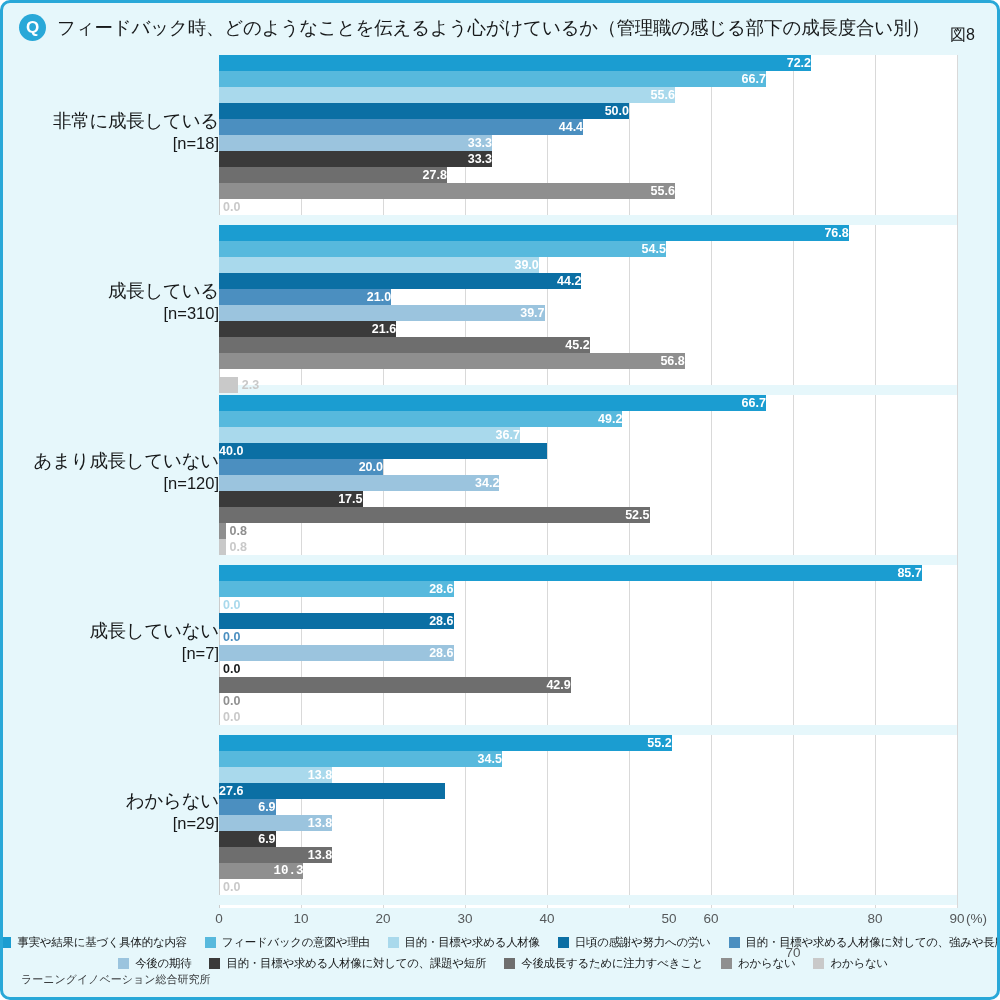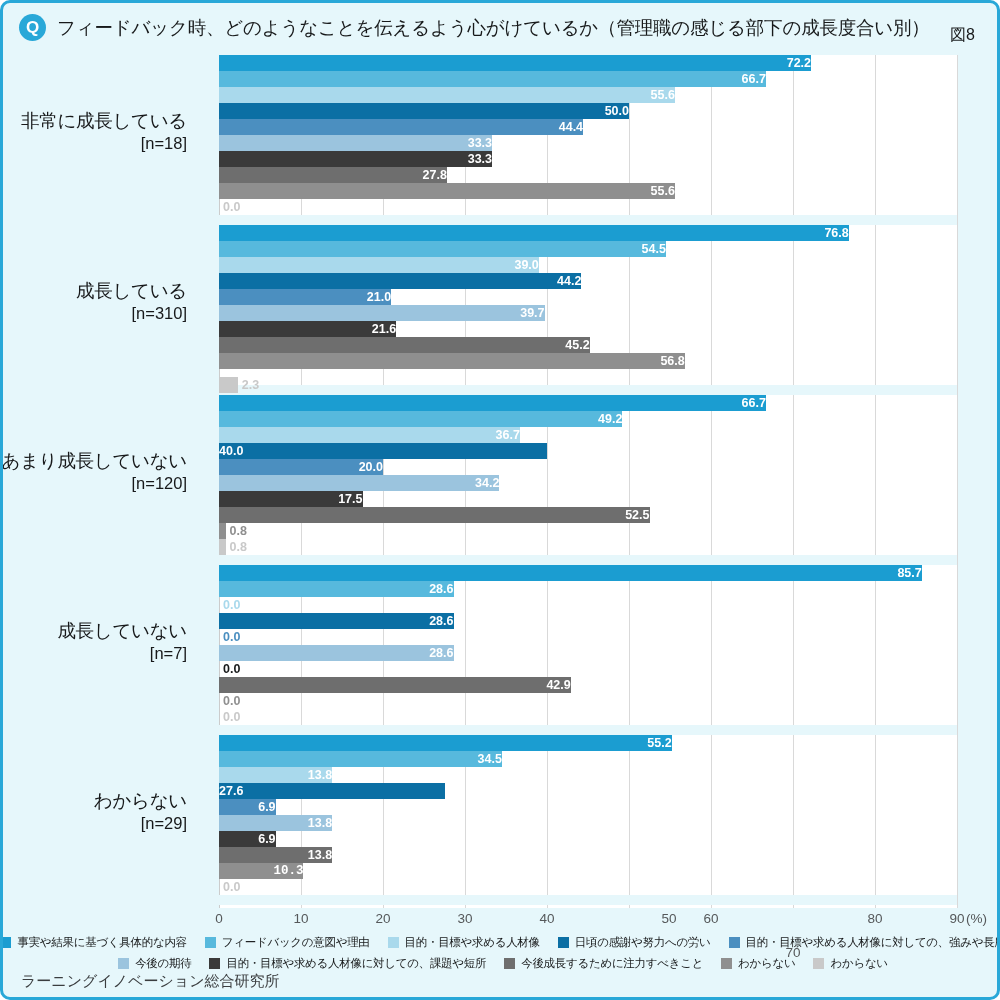--- a/index.html
+++ b/index.html
@@ -123,21 +123,21 @@
     right: 0;
     padding-right: 5px;
   }
   .bar-label.outside {
     padding-left: 4px;
   }
 
   
   .group-label {
     position: absolute;
-    right: 816px;   
+    right: 784px;   
     text-align: right;
     color: #17191a;
     line-height: 1.32;
   }
   .group-label .gname {
     font-size: 18.5px;
     display: block;
     white-space: nowrap;
     letter-spacing: -0.3px;
   }
@@ -200,21 +200,21 @@
     color: #17191a;
     white-space: nowrap;
     letter-spacing: -0.3px;
   }
 
   
   #footer {
     position: absolute;
     left: 18px;
     top: 969px;
-    font-size: 15px;
+    font-size: 11px;
     color: #3a3d3f;
     white-space: nowrap;
   }
 </style>
 </head>
 <body>
 
 <div id="page">
 
   <div id="header">

